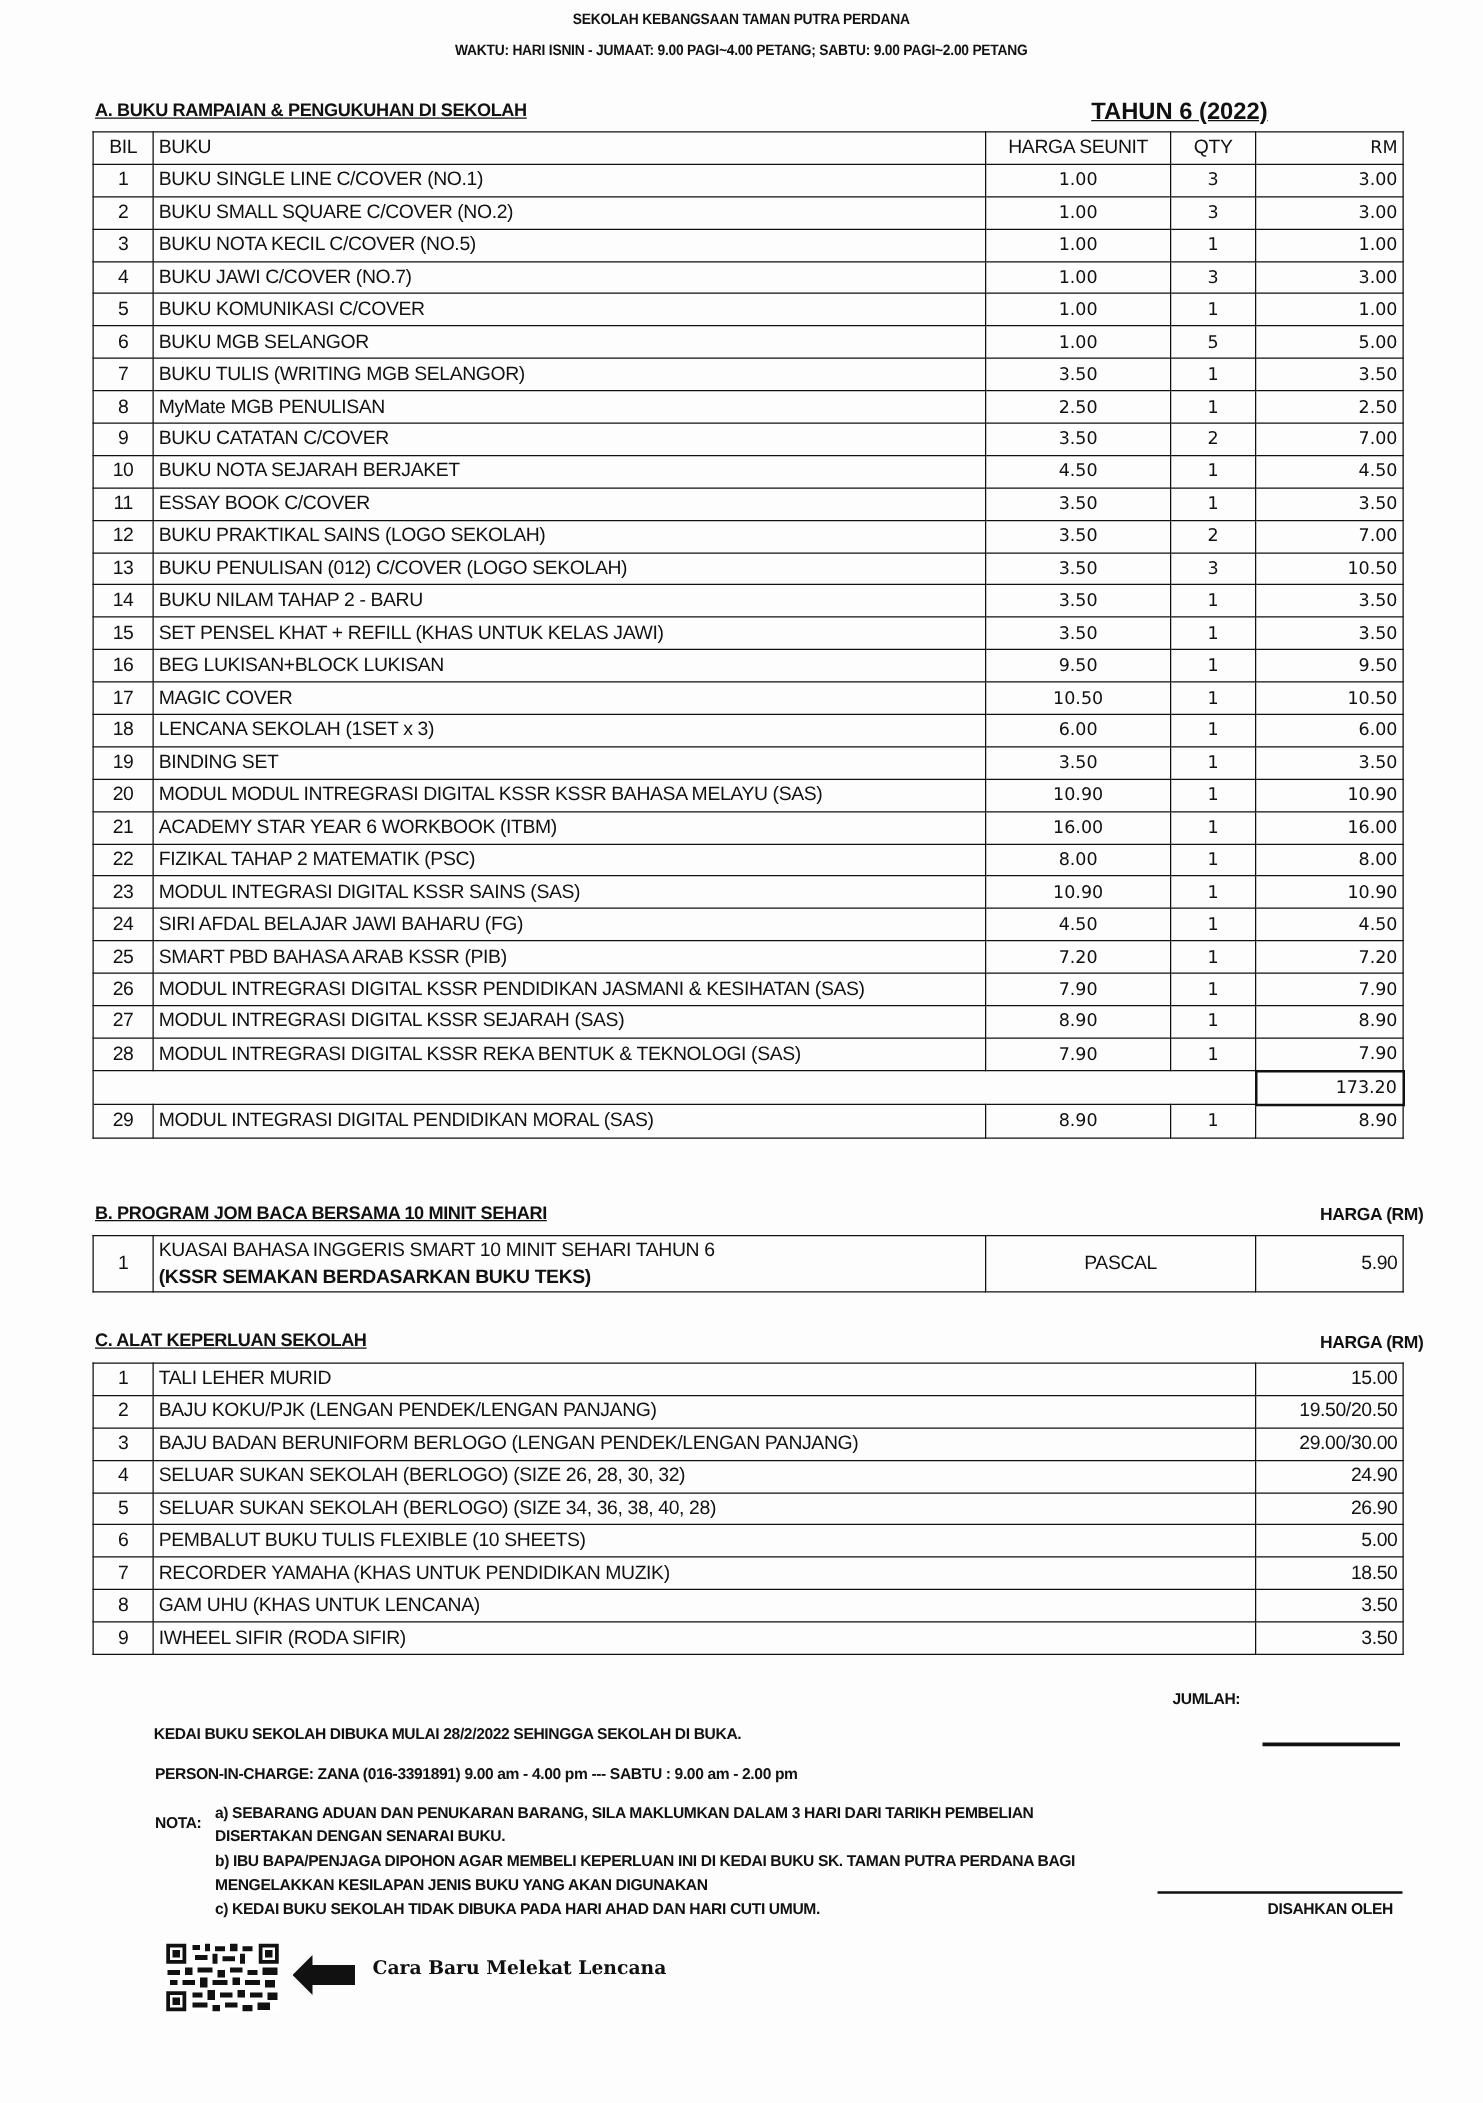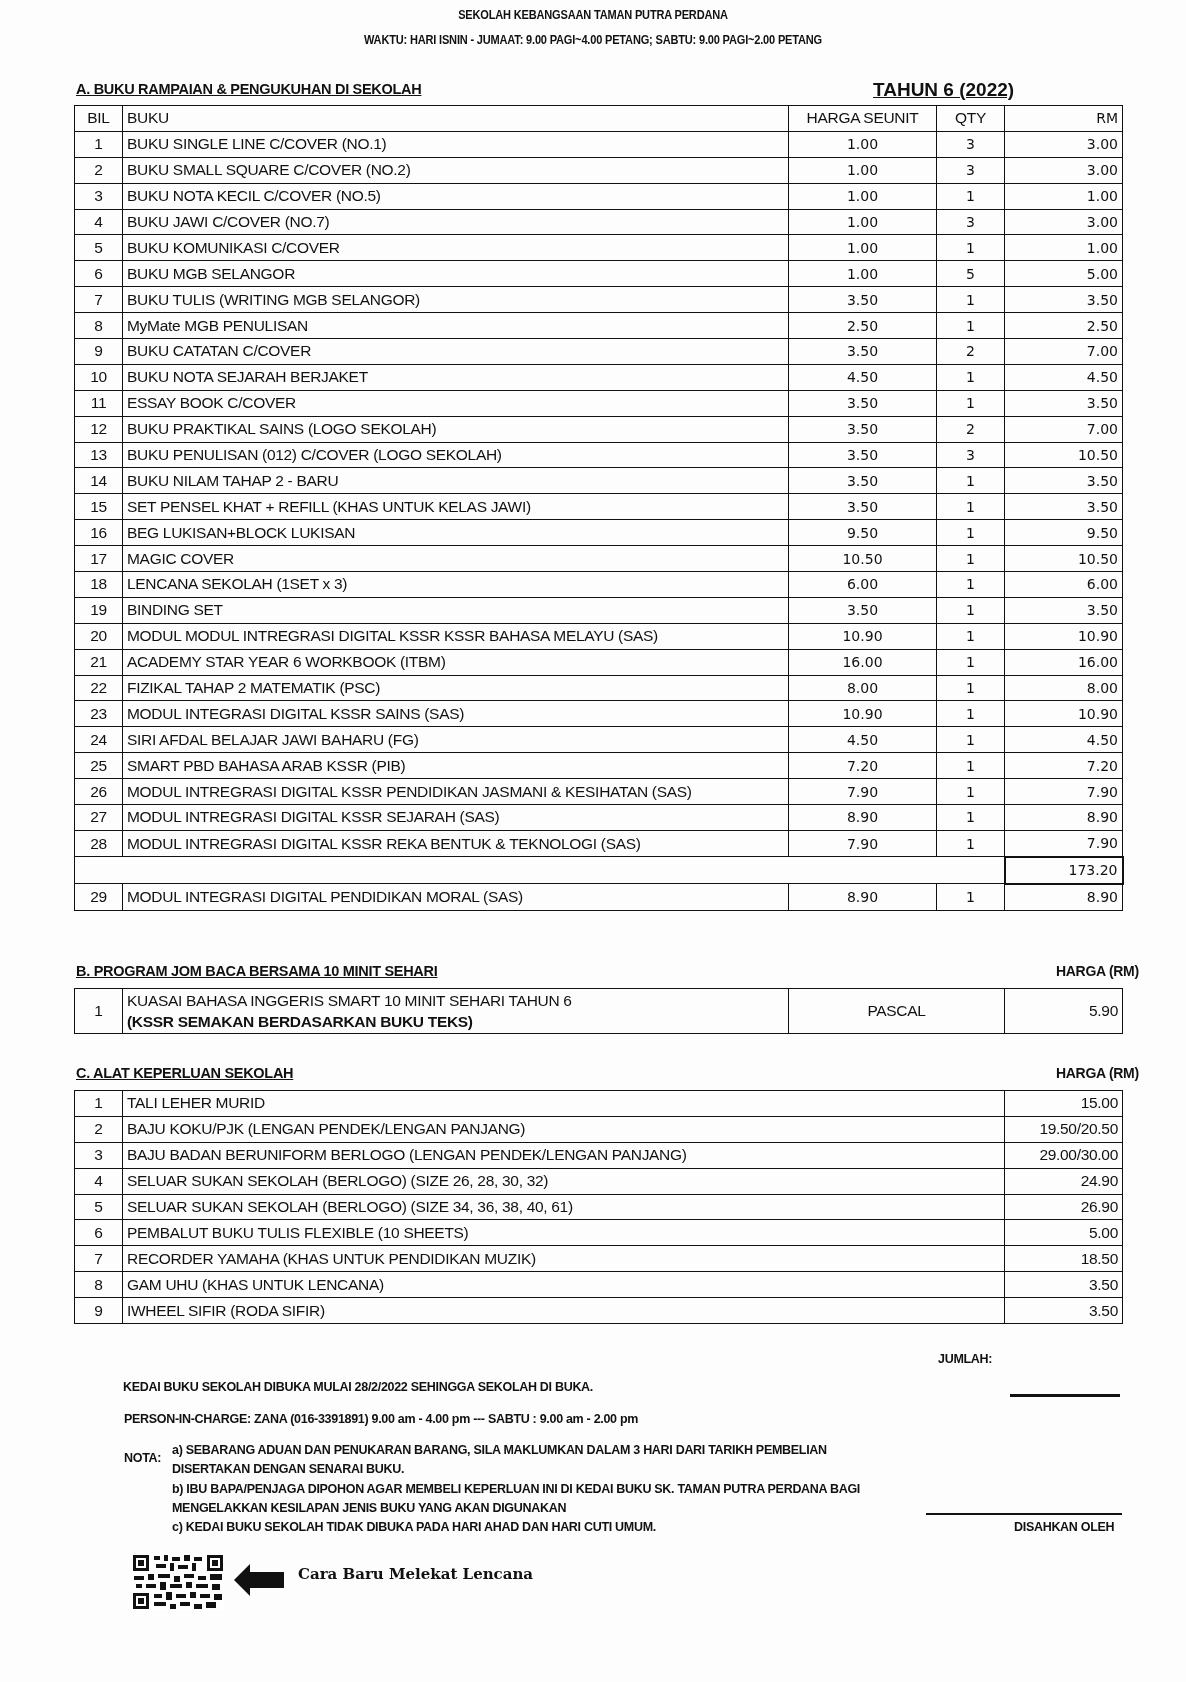--- a/index.html
+++ b/index.html
@@ -317,21 +317,21 @@
         <td class="l">BAJU BADAN BERUNIFORM BERLOGO (LENGAN PENDEK/LENGAN PANJANG)</td>
         <td class="r">29.00/30.00</td>
       </tr>
       <tr>
         <td class="c">4</td>
         <td class="l">SELUAR SUKAN SEKOLAH (BERLOGO) (SIZE 26, 28, 30, 32)</td>
         <td class="r">24.90</td>
       </tr>
       <tr>
         <td class="c">5</td>
-        <td class="l">SELUAR SUKAN SEKOLAH (BERLOGO) (SIZE 34, 36, 38, 40, 61)</td>
+        <td class="l">SELUAR SUKAN SEKOLAH (BERLOGO) (SIZE 34, 36, 38, 40, 28)</td>
         <td class="r">26.90</td>
       </tr>
       <tr>
         <td class="c">6</td>
         <td class="l">PEMBALUT BUKU TULIS FLEXIBLE (10 SHEETS)</td>
         <td class="r">5.00</td>
       </tr>
       <tr>
         <td class="c">7</td>
         <td class="l">RECORDER YAMAHA (KHAS UNTUK PENDIDIKAN MUZIK)</td>

